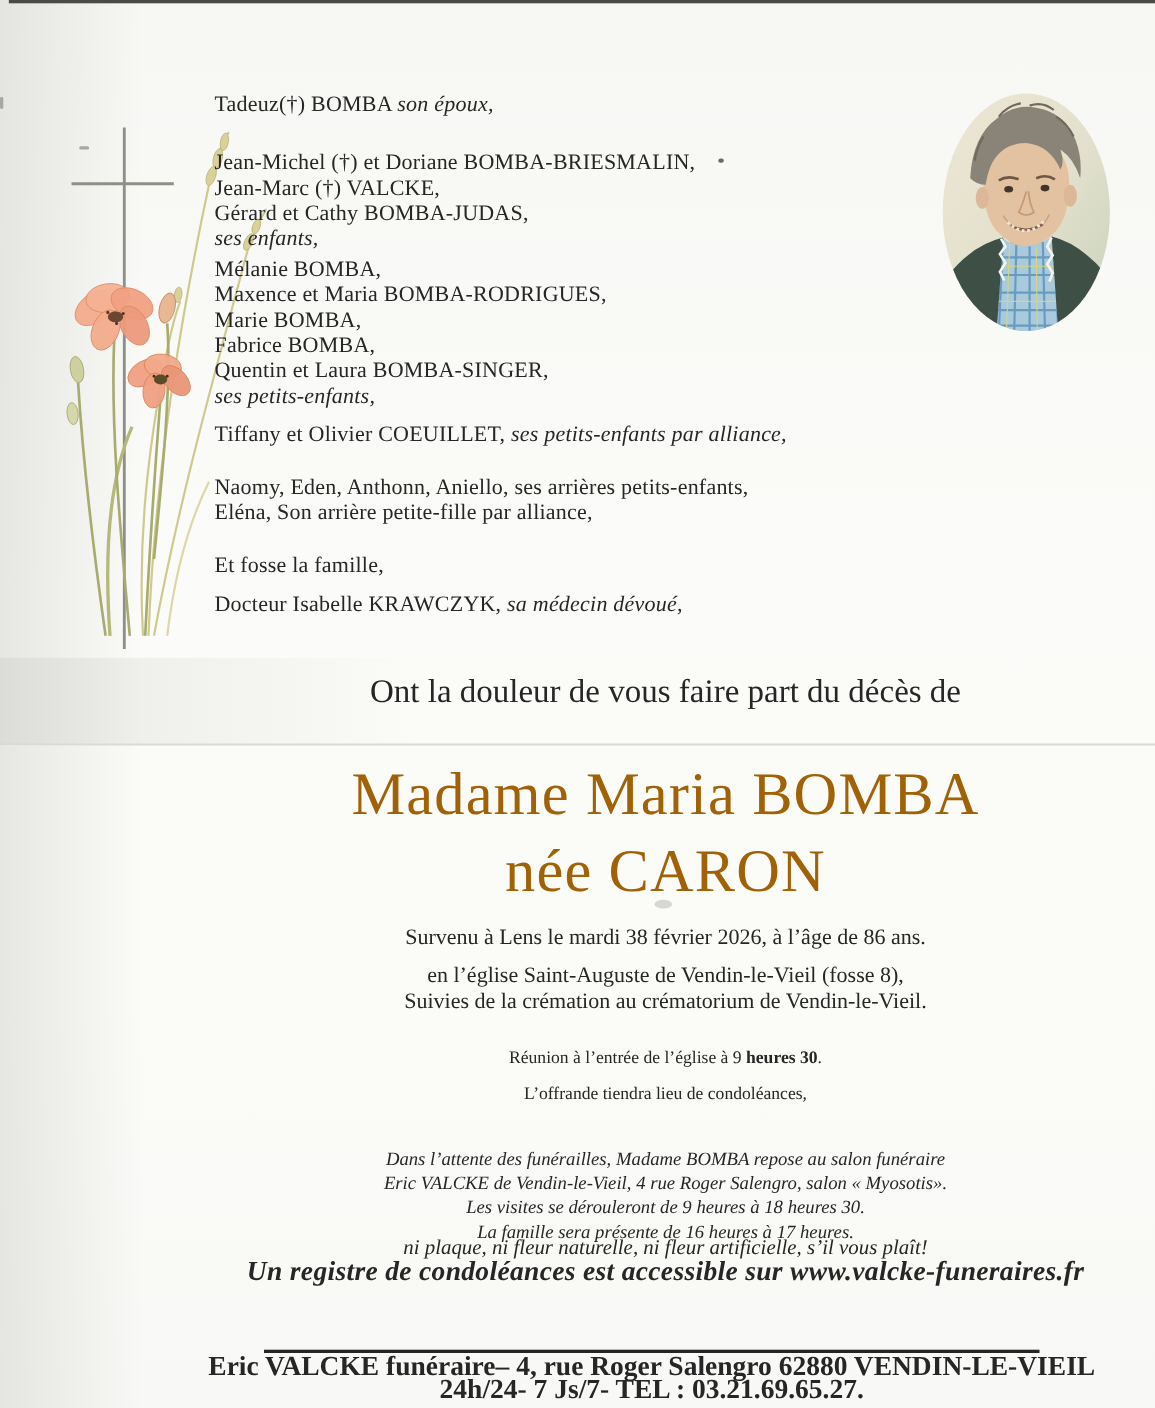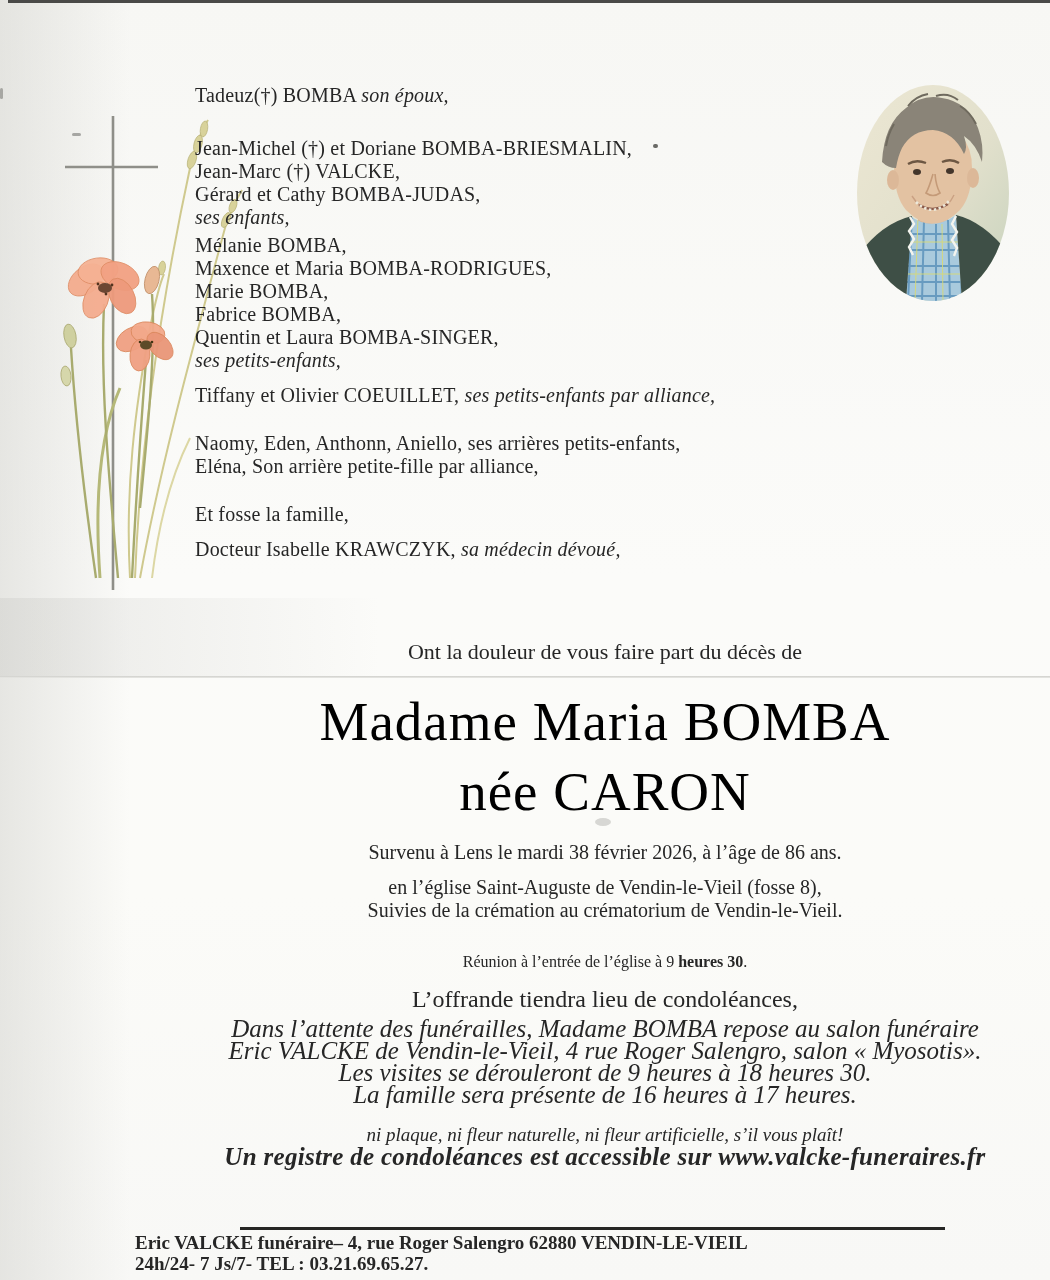--- a/index.html
+++ b/index.html
@@ -30,36 +30,36 @@
 
   
   .mourners{position:absolute;left:195px;top:84px;font-size:20px;line-height:23px;letter-spacing:.2px;}
   .m-line{white-space:nowrap;}
   .m-line .it{font-style:italic;}
   .g5{margin-top:5px}.g12{margin-top:12px}.g14{margin-top:30px}
   .g19{}.g25{margin-top:25px}
 
   
   .center-col{position:absolute;left:160px;width:890px;text-align:center;}
-  .intro{top:639px;font-size:22px;}
-  .big-name{font-size:55px;line-height:64px;letter-spacing:1px;color:#000000;}
+  .intro{top:612px;font-size:30px;}
+  .big-name{font-size:55px;line-height:64px;letter-spacing:1px;color:#a16207;}
   .name1{top:690px;}
   .name2{top:760px;}
   .d1{top:841px;font-size:20px;}
   .d2{top:876px;font-size:20px;line-height:23px;}
   .d3{top:953px;font-size:16px;}
-  .d4{top:986px;font-size:24px;}
+  .d4{top:986px;font-size:16px;}
   .bold{font-weight:bold;}
-  .salon{top:1018px;font-size:25px;line-height:22px;font-style:italic;}
+  .salon{top:1043px;font-size:17px;line-height:22px;font-style:italic;}
   .fleurs{top:1124px;font-size:19px;font-style:italic;}
   .registre{top:1143px;font-size:25px;font-weight:bold;font-style:italic;letter-spacing:.3px;}
 
   .footer-rule{position:absolute;top:1227px;left:240px;width:705px;height:3px;background:#262624;}
-  .footer{position:absolute;top:1232px;left:135px;width:915px;text-align:left;
-    font-size:19px;font-weight:bold;line-height:21px;}
+  .footer{position:absolute;top:1232px;left:135px;width:915px;text-align:center;
+    font-size:25px;font-weight:bold;line-height:21px;}
 
   .photo{position:absolute;left:856px;top:84px;width:154px;height:218px;}
   .flowers{position:absolute;left:40px;top:108px;width:220px;height:520px;}
 </style>
 </head>
 <body>
 
 <div class="paper"></div>
 <div class="left-shade"></div>
 <div class="mid-shade"></div>

